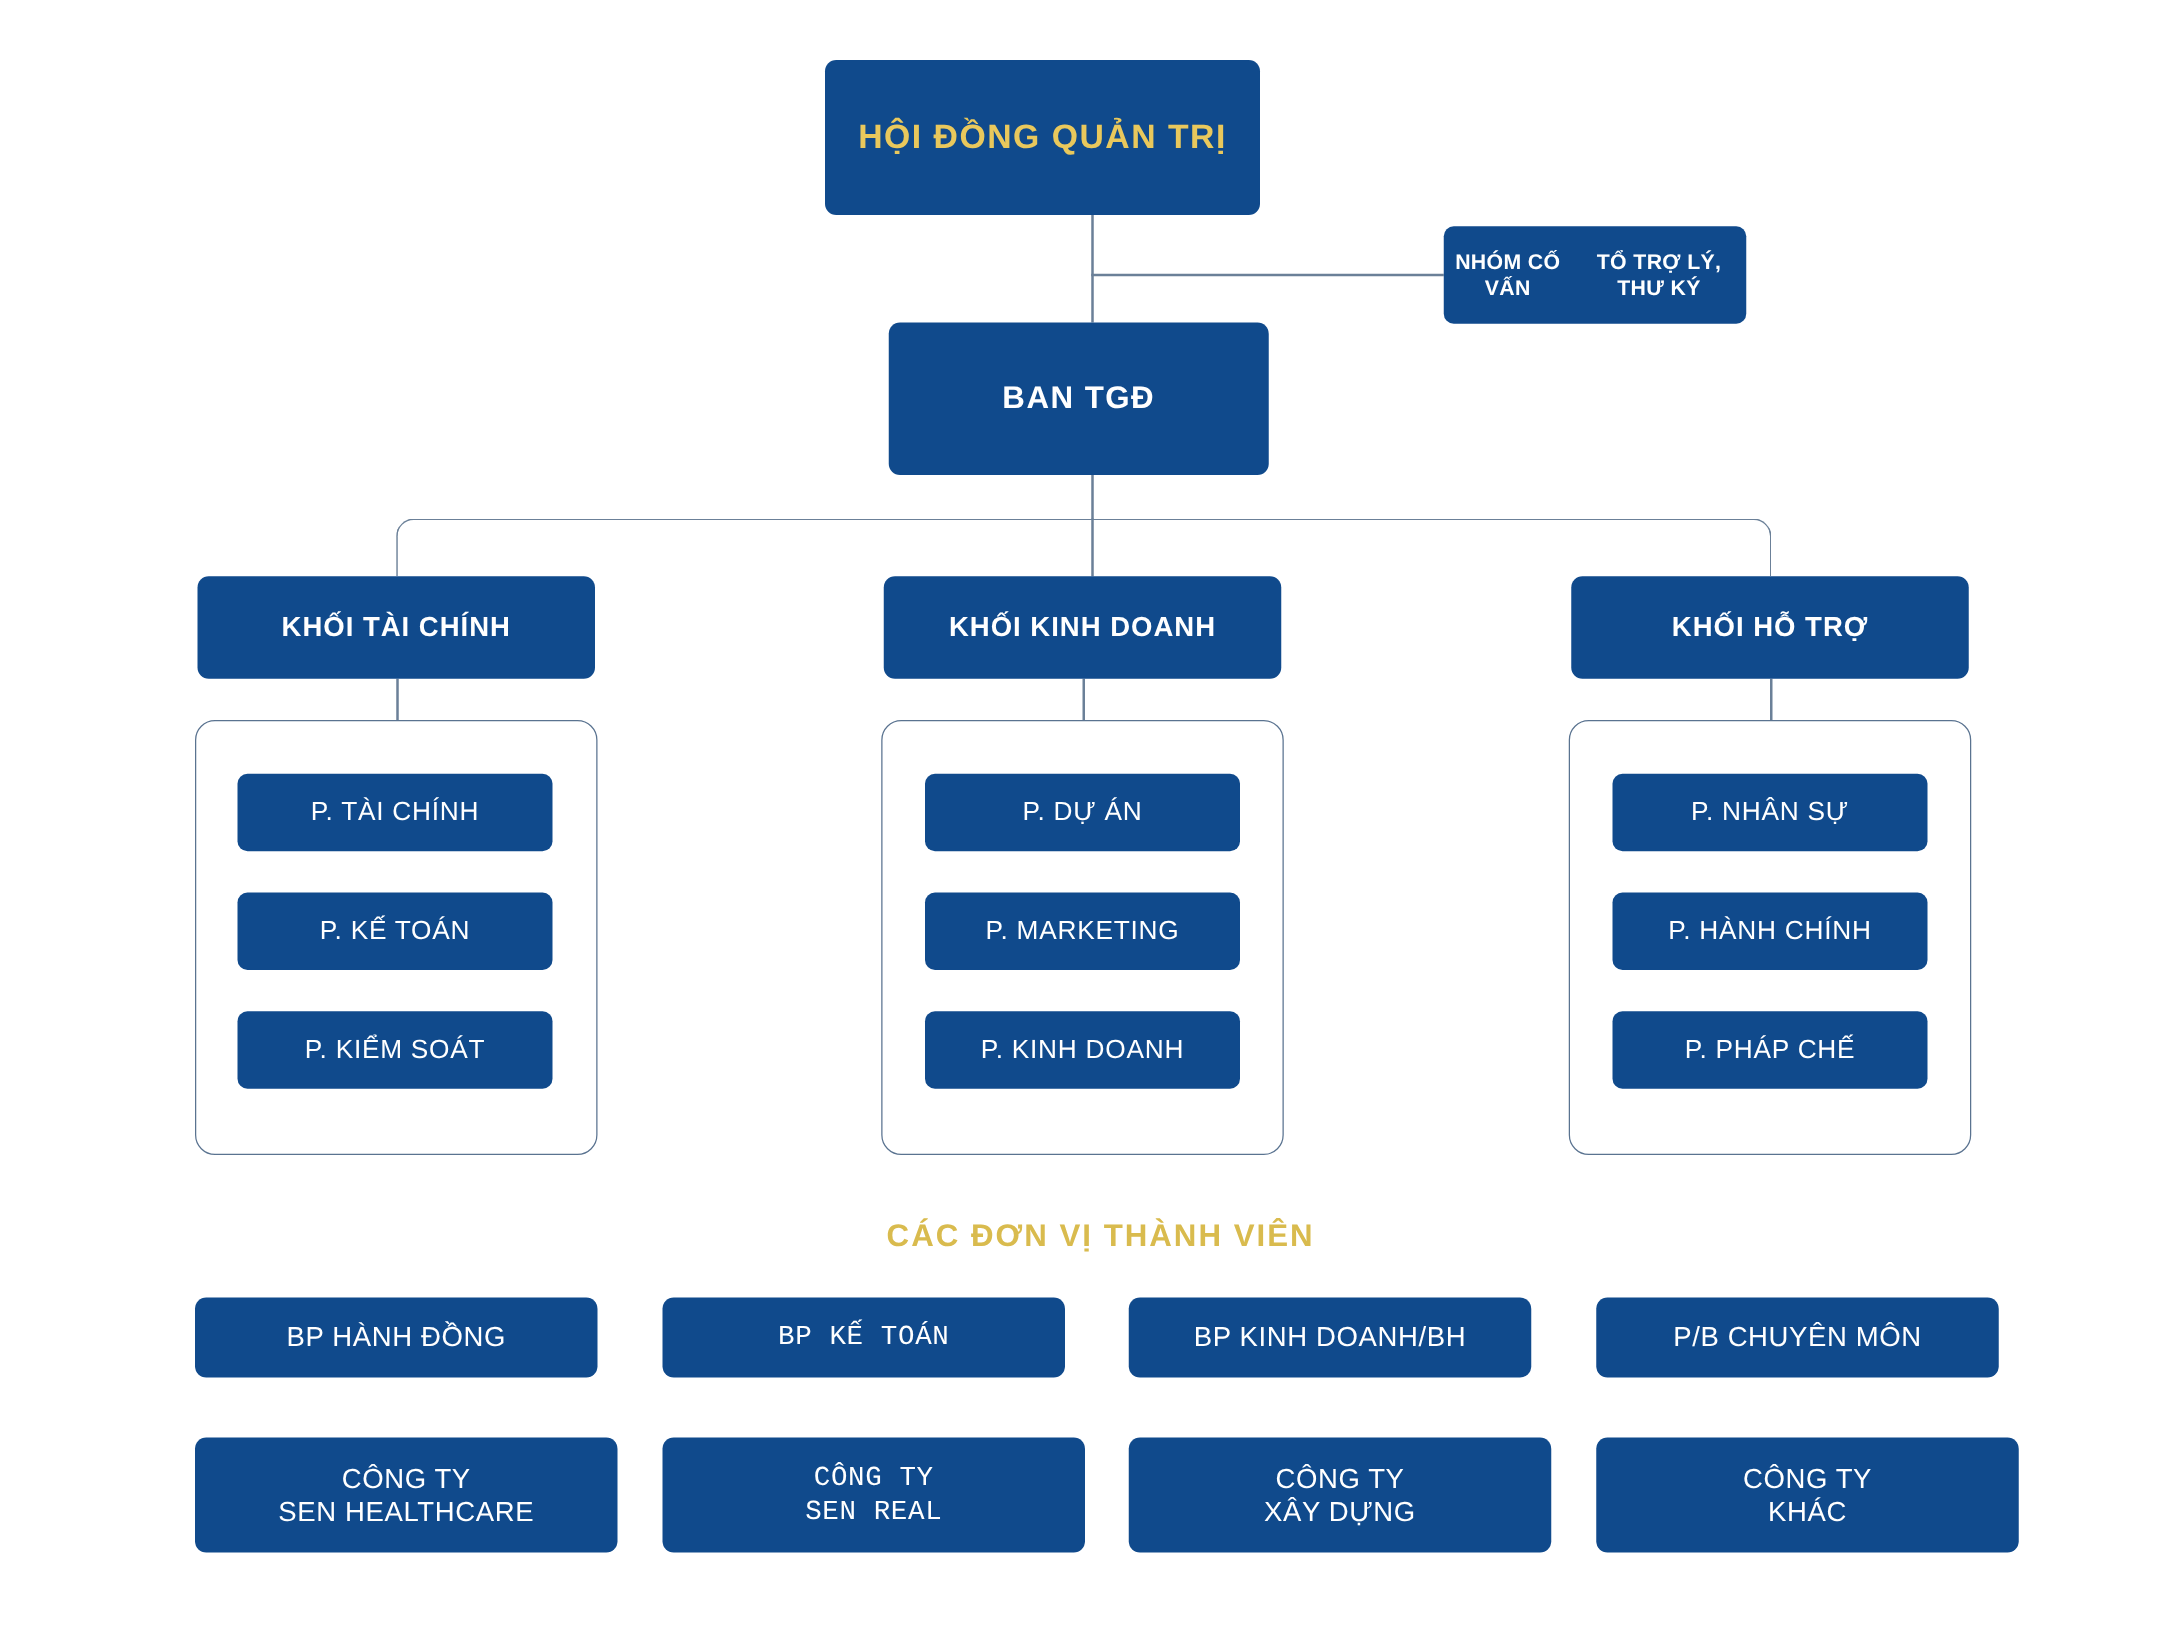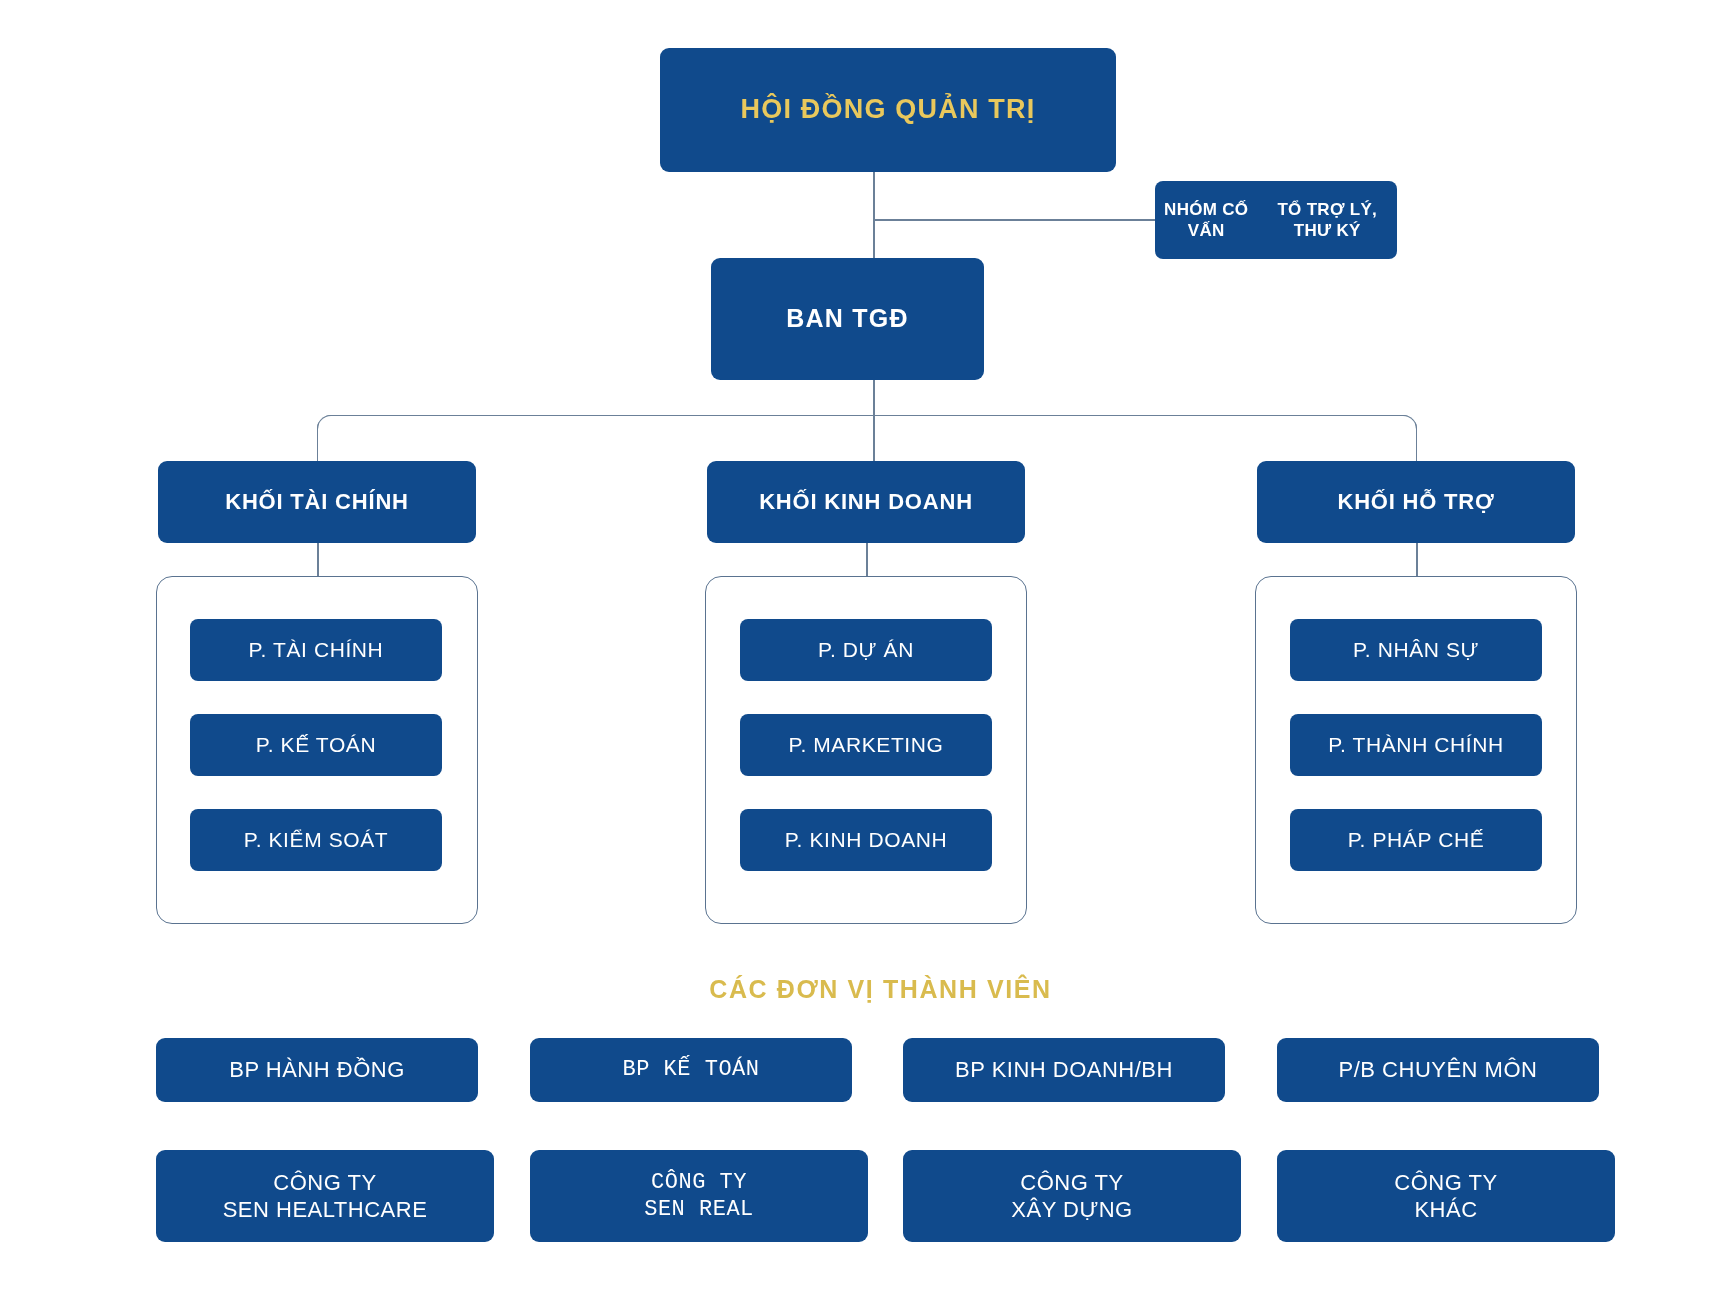--- a/index.html
+++ b/index.html
@@ -29,34 +29,34 @@
     text-align: center;
     font-weight: bold;
     letter-spacing: 0.5px;
     line-height: 1.25;
   }
   .box.gold { color: #e9c85c; }
 
   
   #node-board {
     left: 660px; top: 48px;
-    width: 456px; height: 124px;
+    width: 348px; height: 124px;
     font-size: 27px;
     letter-spacing: 1.2px;
   }
   #node-advisors {
     left: 1155px; top: 181px;
     width: 242px; height: 78px;
     font-size: 17px;
     letter-spacing: 0.3px;
     border-radius: 8px;
   }
   #node-ceo {
     left: 711px; top: 258px;
-    width: 273px; height: 122px;
+    width: 304px; height: 122px;
     font-size: 25px;
     letter-spacing: 1.2px;
   }
 
   .division-head {
     width: 318px; height: 82px;
     font-size: 22px;
     letter-spacing: 0.8px;
     top: 461px;
   }
@@ -187,21 +187,21 @@
 
   <div class="box subdept sub-c0 sub-r0">P. TÀI CHÍNH</div>
   <div class="box subdept sub-c0 sub-r1">P. KẾ TOÁN</div>
   <div class="box subdept sub-c0 sub-r2">P. KIỂM SOÁT</div>
 
   <div class="box subdept sub-c1 sub-r0">P. DỰ ÁN</div>
   <div class="box subdept sub-c1 sub-r1">P. MARKETING</div>
   <div class="box subdept sub-c1 sub-r2">P. KINH DOANH</div>
 
   <div class="box subdept sub-c2 sub-r0">P. NHÂN SỰ</div>
-  <div class="box subdept sub-c2 sub-r1">P. THÀNH CHÍNH</div>
+  <div class="box subdept sub-c2 sub-r1">P. HÀNH CHÍNH</div>
   <div class="box subdept sub-c2 sub-r2">P. PHÁP CHẾ</div>
 
   <div id="members-title">CÁC ĐƠN VỊ THÀNH VIÊN</div>
 
   <div class="box member-unit mc-0">BP HÀNH ĐỒNG</div>
   <div class="box member-unit mc-1">BP KẾ TOÁN</div>
   <div class="box member-unit mc-2">BP KINH DOANH/BH</div>
   <div class="box member-unit mc-3">P/B CHUYÊN MÔN</div>
 
   <div class="box member-company mc-0">

